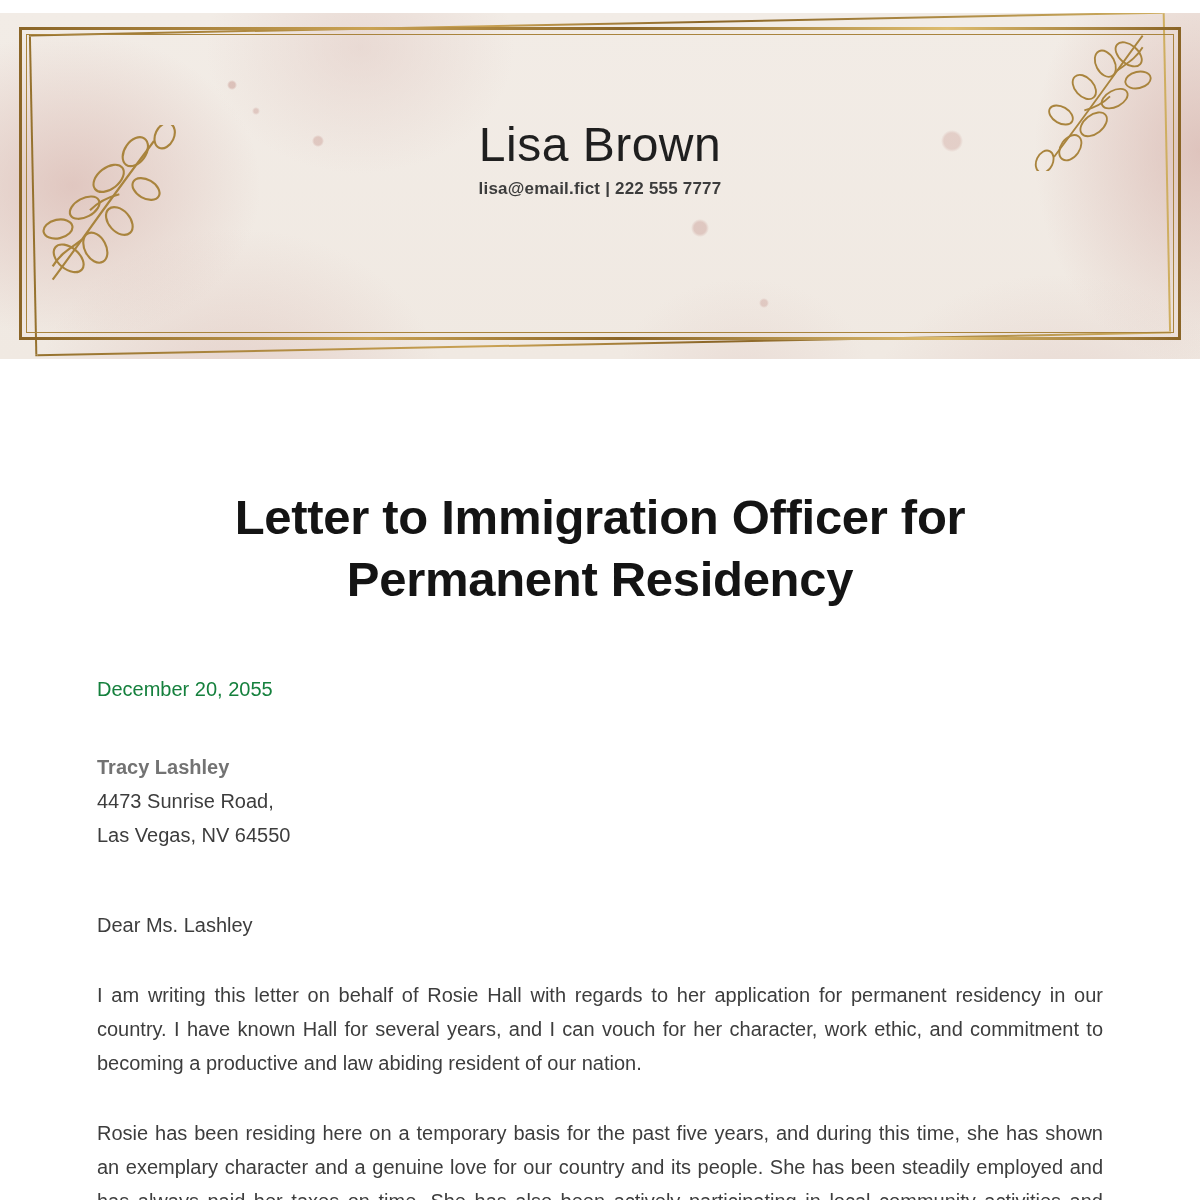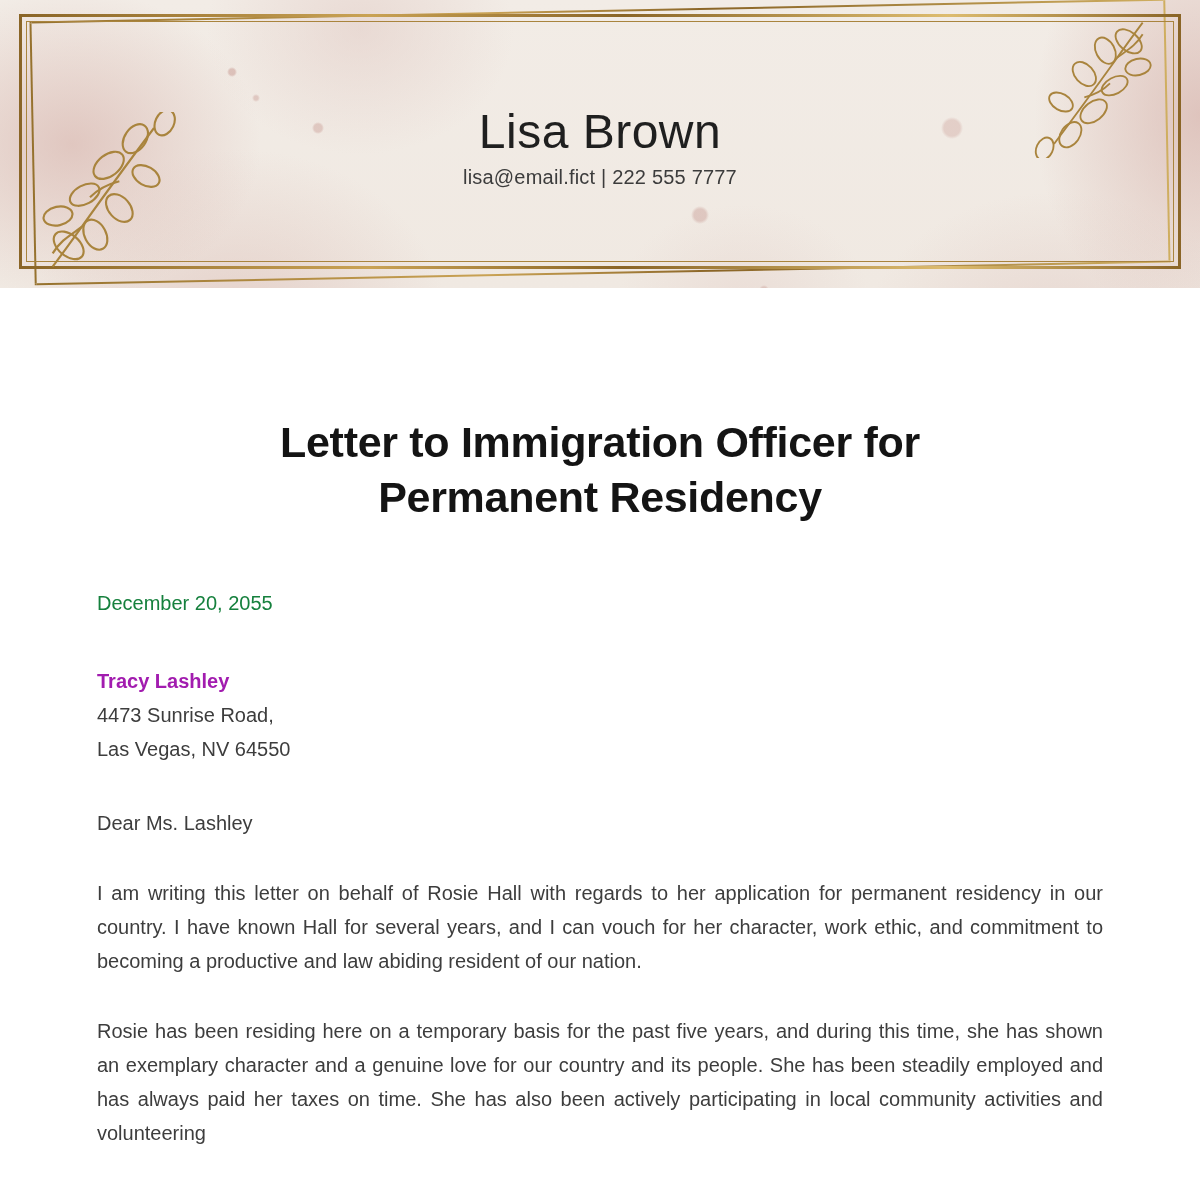--- a/index.html
+++ b/index.html
@@ -8,36 +8,37 @@
     height: 1200px;
     overflow: hidden;
     font-family: "Liberation Sans", sans-serif;
     color: #3d3d3d;
   }
 
   
   .letterhead {
     position: relative;
     width: 1200px;
-    height: 288px;
+    height: 346px;
     overflow: hidden;
     background:
       radial-gradient(circle 5px at 232px 72px,  rgba(203,160,152,0.55) 0 3px, rgba(203,160,152,0) 5px),
       radial-gradient(circle 4px at 256px 98px,  rgba(203,160,152,0.45) 0 2px, rgba(203,160,152,0) 4px),
       radial-gradient(circle 6px at 318px 128px, rgba(203,160,152,0.45) 0 4px, rgba(203,160,152,0) 6px),
       radial-gradient(circle 9px at 700px 215px, rgba(205,165,158,0.50) 0 6px, rgba(205,165,158,0) 9px),
       radial-gradient(circle 5px at 764px 290px, rgba(205,165,158,0.45) 0 3px, rgba(205,165,158,0) 5px),
       radial-gradient(circle 11px at 952px 128px, rgba(210,172,165,0.45) 0 8px, rgba(210,172,165,0) 11px),
       radial-gradient(ellipse 270px 220px at 6% 50%,   rgba(213,175,168,0.60), rgba(213,175,168,0) 70%),
       radial-gradient(ellipse 300px 260px at 20% 115%, rgba(216,182,175,0.50), rgba(216,182,175,0) 70%),
       radial-gradient(ellipse 220px 180px at 30% 10%,  rgba(222,196,190,0.45), rgba(222,196,190,0) 70%),
       radial-gradient(ellipse 230px 300px at 100% 40%, rgba(210,170,163,0.60), rgba(210,170,163,0) 72%),
       radial-gradient(ellipse 280px 220px at 88% 120%, rgba(219,190,184,0.45), rgba(219,190,184,0) 70%),
       radial-gradient(ellipse 180px 140px at 62% 105%, rgba(224,200,194,0.35), rgba(224,200,194,0) 70%),
       linear-gradient(#f2ece6, #f0e9e2);
+    margin-top: 13px;
   }
 
   .frame-straight {
     position: absolute;
     left: 19px; right: 19px; top: 14px; bottom: 19px;
     border: 3px solid #a9843d;
     border-image: linear-gradient(90deg, #8a6527, #c9a254 30%, #8a6527 52%, #ddbc6f 80%, #8a6527) 1;
   }
   .frame-straight-inner {
     position: absolute;
@@ -64,49 +65,49 @@
   }
   .letterhead-name {
     font-size: 48px;
     font-weight: 500;
     letter-spacing: 0.5px;
     color: #1f1f1f;
     line-height: 1.15;
   }
   .letterhead-contact {
     margin-top: 7px;
-    font-size: 20px;
-    font-weight: 400;
+    font-size: 17px;
+    font-weight: 700;
     color: #3c3c3c;
     letter-spacing: 0.2px;
   }
 
   
   .doc-title {
     margin: 127px auto 0;
     max-width: 900px;
     text-align: center;
-    font-size: 43px;
+    font-size: 49px;
     font-weight: 700;
     line-height: 1.27;
     letter-spacing: -0.3px;
     color: #141414;
     white-space: pre-line;
   }
 
   .letter-content {
     margin: 62px 97px 0;
     font-size: 20px;
     line-height: 34px;
     color: #3d3d3d;
   }
   .letter-date { color: #15803d; }
   .recipient-block { margin-top: 44px; }
-  .recipient-name { font-weight: 700; color: #a21caf; }
-  .salutation { margin-top: 40px; }
+  .recipient-name { font-weight: 700; color: #737373; }
+  .salutation { margin-top: 56px; }
   .body-paragraph {
     margin-top: 36px;
     text-align: justify;
   }
 </style>
 </head>
 <body>
 
 <header class="letterhead">
   <div class="frame-tilted"></div>

